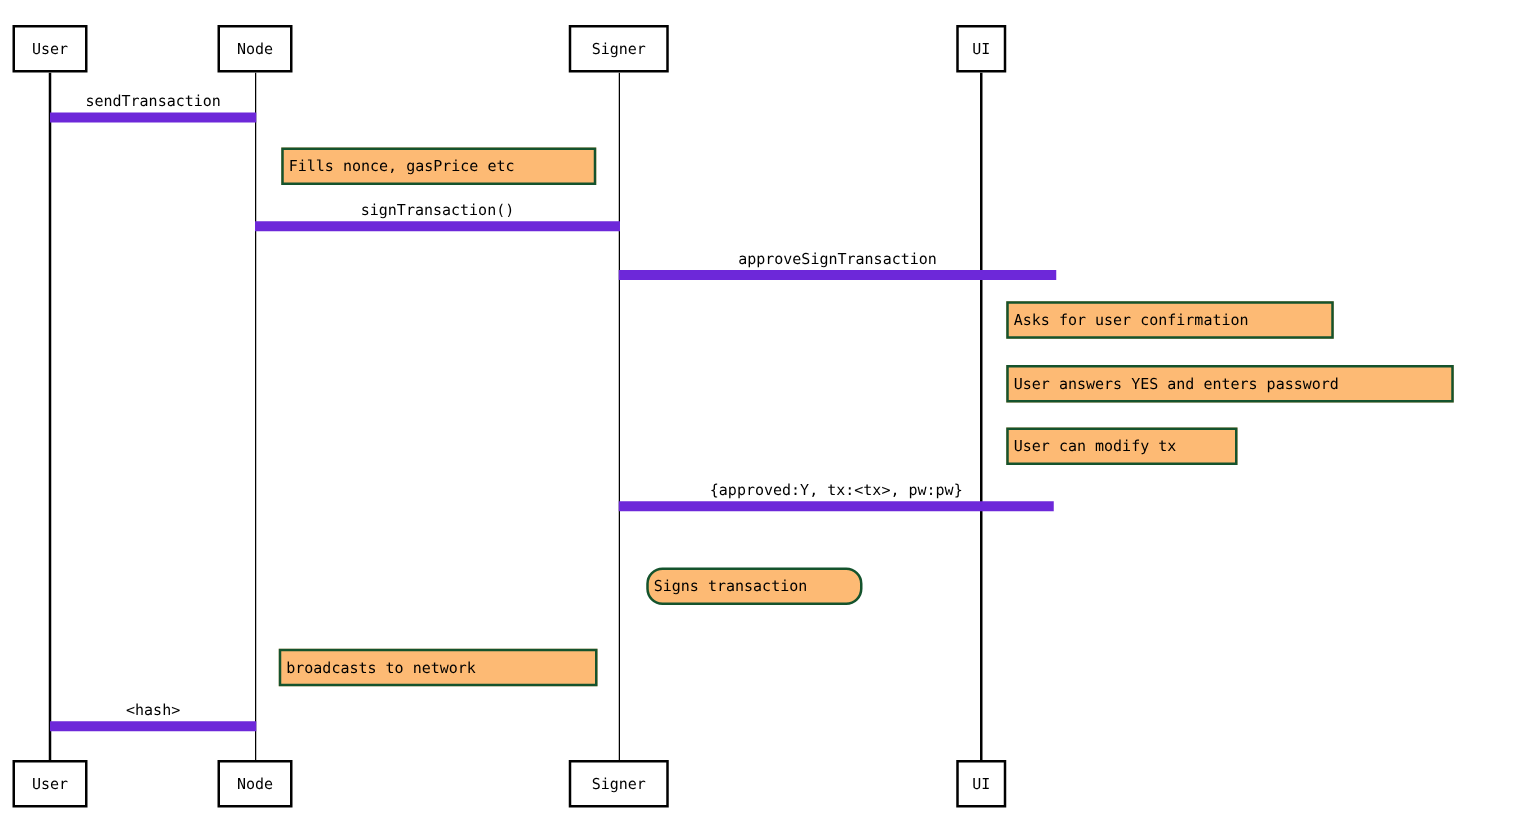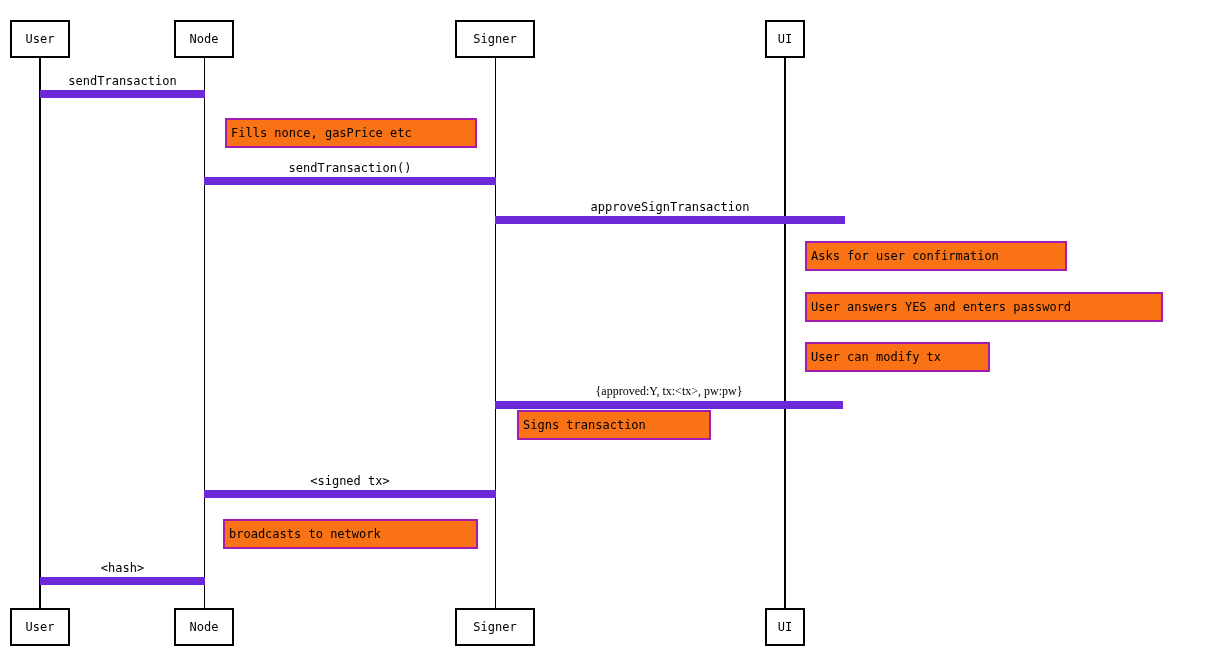--- a/index.html
+++ b/index.html
@@ -45,22 +45,22 @@
     display: flex;
     align-items: flex-end;
     justify-content: center;
     padding-bottom: 2px;
     white-space: nowrap;
     z-index: 2;
   }
   .note {
     position: absolute;
     height: 30px;
-    border: 2px solid #a21caf;
-    background: #f97316;
+    border: 2px solid #14532d;
+    background: #fdba74;
     box-sizing: border-box;
     display: flex;
     align-items: center;
     padding-left: 4px;
     white-space: nowrap;
     overflow: hidden;
     z-index: 3;
   }
 </style>
 </head>
@@ -96,47 +96,44 @@
     <span>Signer</span>
   </div>
   <div class="abox" style="left:765px;top:608px;width:40px;">
     <span>UI</span>
   </div>
 
   <div class="msg" style="left:40px;top:72px;width:165px;">
     <span>sendTransaction</span>
   </div>
   <div class="msg" style="left:204px;top:159px;width:292px;">
-    <span>sendTransaction()</span>
+    <span>signTransaction()</span>
   </div>
   <div class="msg" style="left:495px;top:198px;width:350px;">
     <span>approveSignTransaction</span>
   </div>
-  <div class="msg" style="left:495px;top:383px;width:348px;font-family:Liberation Serif, serif;">
+  <div class="msg" style="left:495px;top:383px;width:348px;">
     <span>{approved:Y, tx:&lt;tx&gt;, pw:pw}</span>
-  </div>
-  <div class="msg" style="left:204px;top:472px;width:292px;">
-    <span>&lt;signed tx&gt;</span>
   </div>
   <div class="msg" style="left:40px;top:559px;width:165px;">
     <span>&lt;hash&gt;</span>
   </div>
 
   <div class="note" style="left:225px;top:118px;width:252px;">
     <span>Fills nonce, gasPrice etc</span>
   </div>
   <div class="note" style="left:805px;top:241px;width:262px;text-align:center;">
     <span>Asks for user confirmation</span>
   </div>
   <div class="note" style="left:805px;top:342px;width:185px;">
     <span>User can modify tx</span>
   </div>
   <div class="note" style="left:805px;top:292px;width:358px;">
     <span>User answers YES and enters password</span>
   </div>
-  <div class="note" style="left:517px;top:410px;width:194px;">
+  <div class="note" style="left:517px;top:454px;width:173px;border-radius:13px;">
     <span>Signs transaction</span>
   </div>
   <div class="note" style="left:223px;top:519px;width:255px;">
     <span>broadcasts to network</span>
   </div>
 
 </div>
 
 </body></html>

